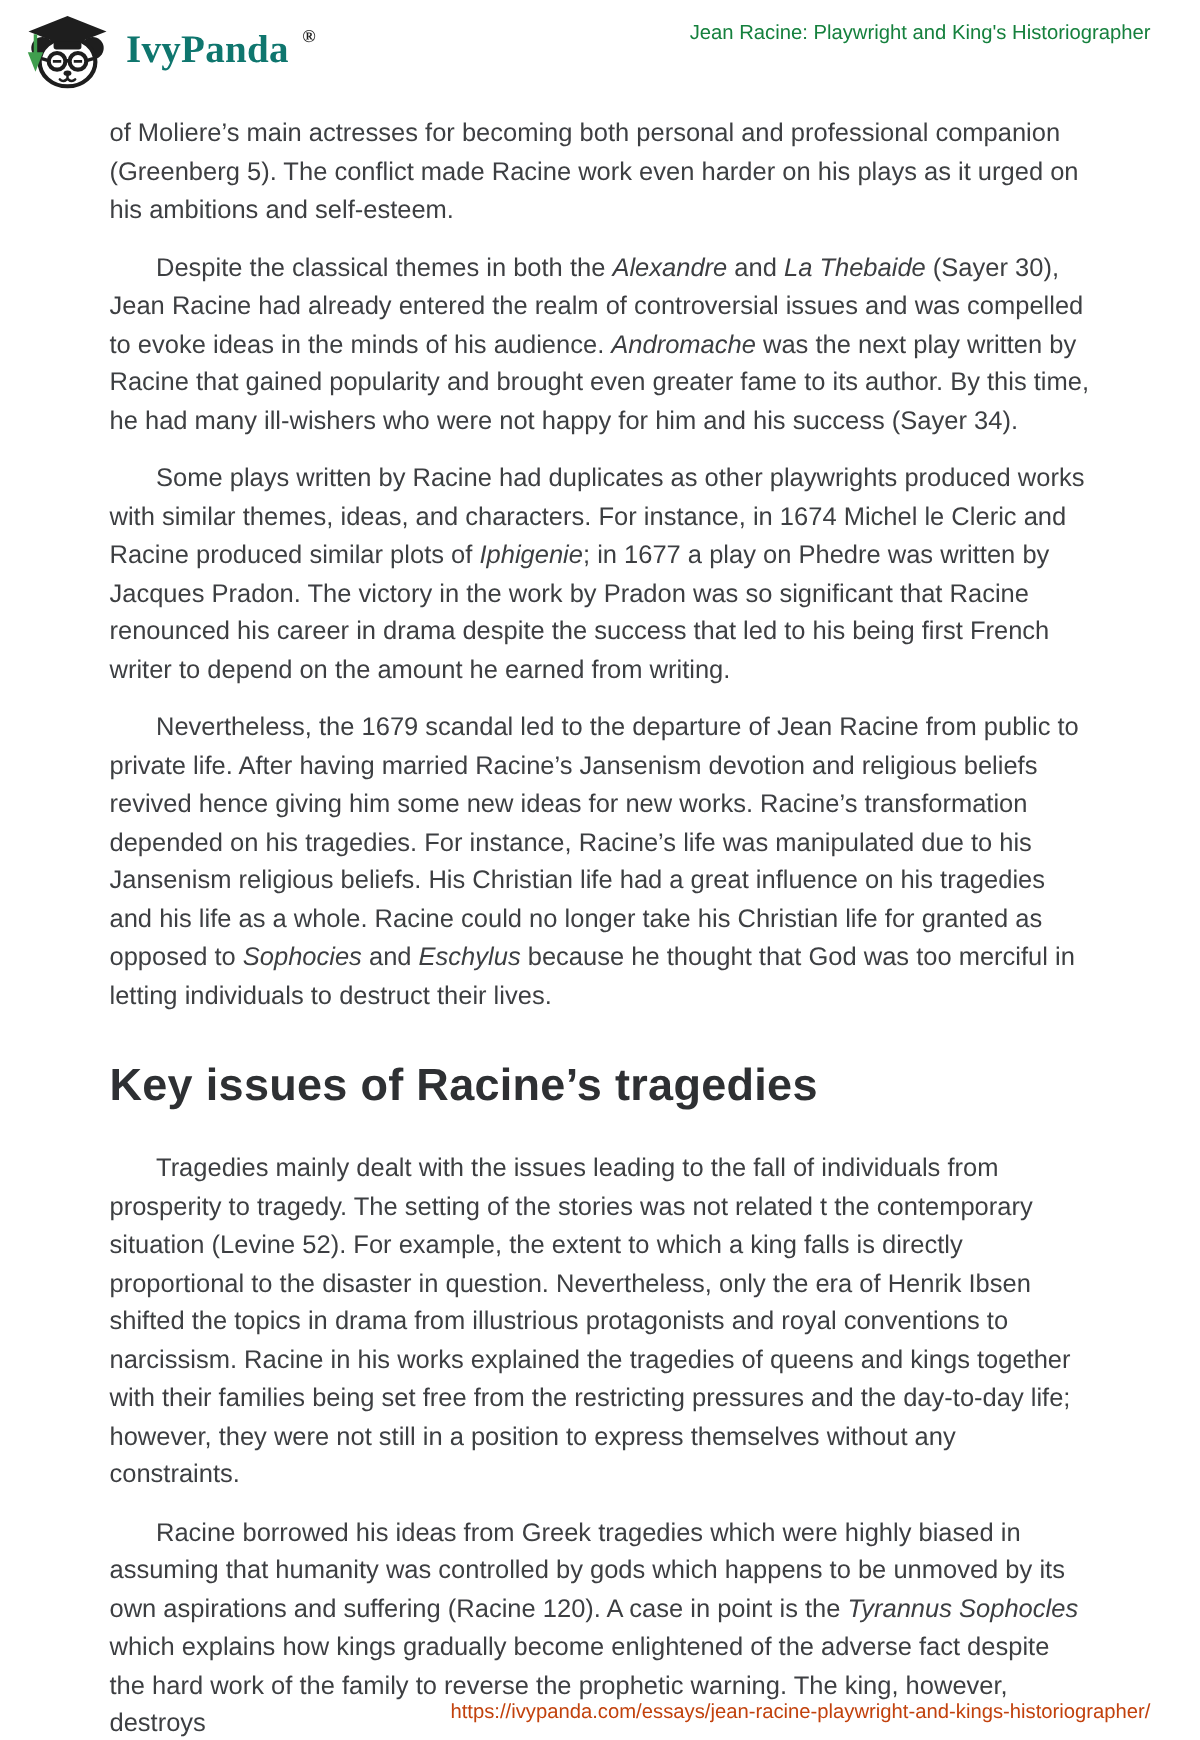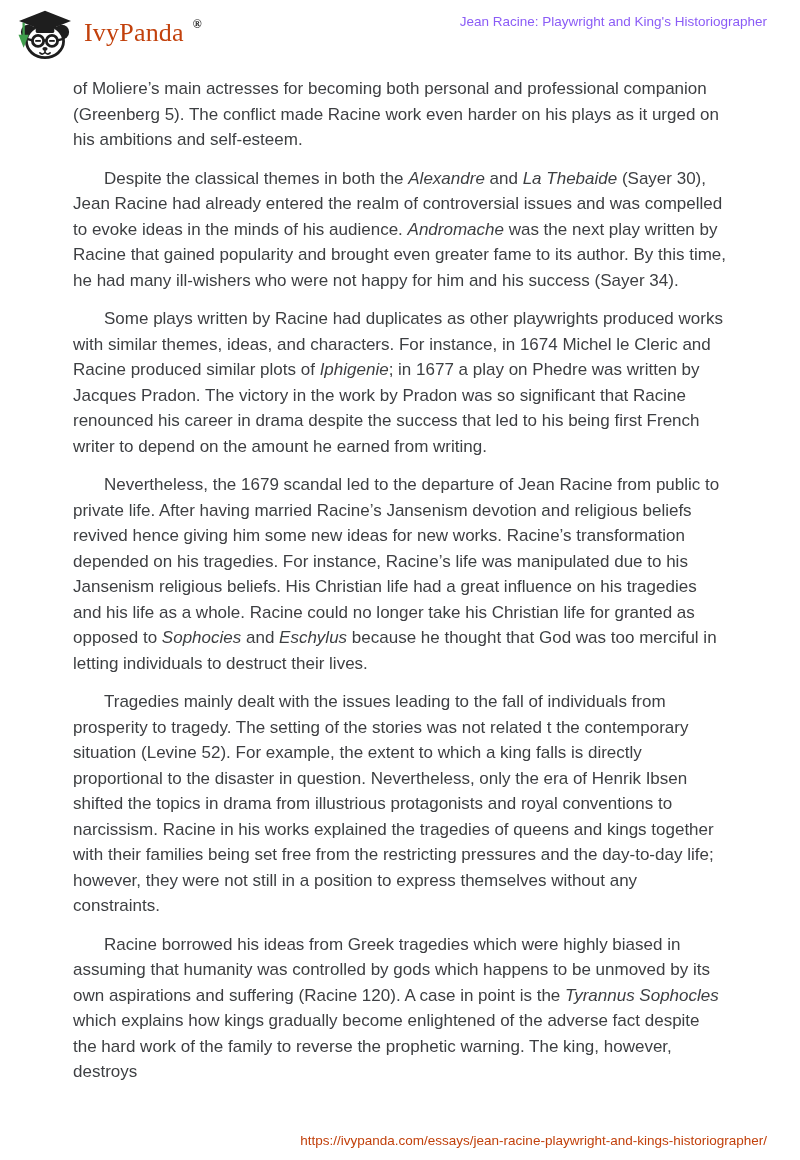--- a/index.html
+++ b/index.html
@@ -22,41 +22,41 @@
     left: 14px;
     top: 7px;
     display: flex;
     align-items: center;
     gap: 8px;
     cursor: pointer;
   }
   .logo-mark { width: 62px; height: 52px; display: block; }
   .logo-text {
     font-family: "Liberation Serif", serif;
-    font-weight: normal;
+    font-weight: bold;
     font-size: 26px;
-    color: #c2410c;
+    color: #0f766e;
     letter-spacing: 0.2px;
   }
   .logo-reg {
     font-family: "Liberation Serif", serif;
     font-weight: bold;
     font-size: 12px;
     color: #1e1e1e;
     vertical-align: super;
     position: relative;
     top: -9px;
     left: 1px;
   }
   .doc-title {
     position: absolute;
     top: 14px;
     right: 33px;
     font-size: 13.5px;
-    color: #8b5cf6;
+    color: #15803d;
   }
   
   .essay {
     padding: 14px 73px 0 73px;
   }
   .essay p {
     margin: 0 0 13px 0;
     font-size: 17px;
     line-height: 25.5px;
     color: #3d3f42;
@@ -116,20 +116,21 @@
     </div>
     <div class="doc-title">Jean Racine: Playwright and King's Historiographer</div>
   </header>
 
   <main class="essay">
     <div id="article-blocks">
         <p><span>of Moliere’s main actresses for becoming both personal and professional companion (Greenberg 5). The conflict made Racine work even harder on his plays as it urged on his ambitions and self-esteem.</span></p>
         <p class="indent"><span>Despite the classical themes in both the </span><em>Alexandre</em><span> and </span><em>La Thebaide</em><span> (Sayer 30), Jean Racine had already entered the realm of controversial issues and was compelled to evoke ideas in the minds of his audience. </span><em>Andromache</em><span> was the next play written by Racine that gained popularity and brought even greater fame to its author. By this time, he had many ill-wishers who were not happy for him and his success (Sayer 34).</span></p>
         <p class="indent"><span>Some plays written by Racine had duplicates as other playwrights produced works with similar themes, ideas, and characters. For instance, in 1674 Michel le Cleric and Racine produced similar plots of </span><em>Iphigenie</em><span>; in 1677 a play on Phedre was written by Jacques Pradon. The victory in the work by Pradon was so significant that Racine renounced his career in drama despite the success that led to his being first French writer to depend on the amount he earned from writing.</span></p>
         <p class="indent"><span>Nevertheless, the 1679 scandal led to the departure of Jean Racine from public to private life. After having married Racine’s Jansenism devotion and religious beliefs revived hence giving him some new ideas for new works. Racine’s transformation depended on his tragedies. For instance, Racine’s life was manipulated due to his Jansenism religious beliefs. His Christian life had a great influence on his tragedies and his life as a whole. Racine could no longer take his Christian life for granted as opposed to </span><em>Sophocies</em><span> and </span><em>Eschylus</em><span> because he thought that God was too merciful in letting individuals to destruct their lives.</span></p>
+        <h2>Key issues of Racine’s tragedies</h2>
         <p class="indent"><span>Tragedies mainly dealt with the issues leading to the fall of individuals from prosperity to tragedy. The setting of the stories was not related t the contemporary situation (Levine 52). For example, the extent to which a king falls is directly proportional to the disaster in question. Nevertheless, only the era of Henrik Ibsen shifted the topics in drama from illustrious protagonists and royal conventions to narcissism. Racine in his works explained the tragedies of queens and kings together with their families being set free from the restricting pressures and the day-to-day life; however, they were not still in a position to express themselves without any constraints.</span></p>
         <p class="indent"><span>Racine borrowed his ideas from Greek tragedies which were highly biased in assuming that humanity was controlled by gods which happens to be unmoved by its own aspirations and suffering (Racine 120). A case in point is the </span><em>Tyrannus Sophocles</em><span> which explains how kings gradually become enlightened of the adverse fact despite the hard work of the family to reverse the prophetic warning. The king, however, destroys</span></p>
       </div>
   </main>
 
   <footer class="page-footer">
     <span>https://ivypanda.com/essays/jean-racine-playwright-and-kings-historiographer/</span>
   </footer>
 
 </div>

